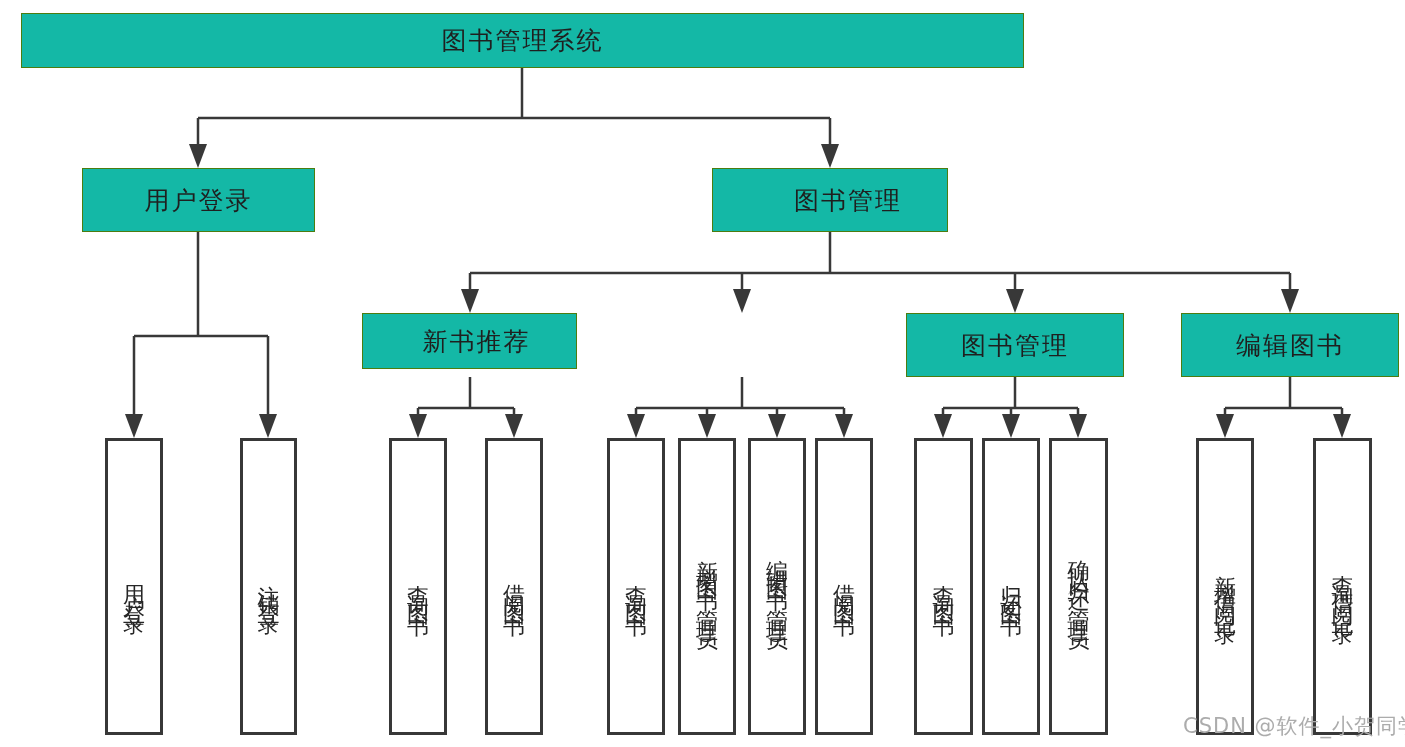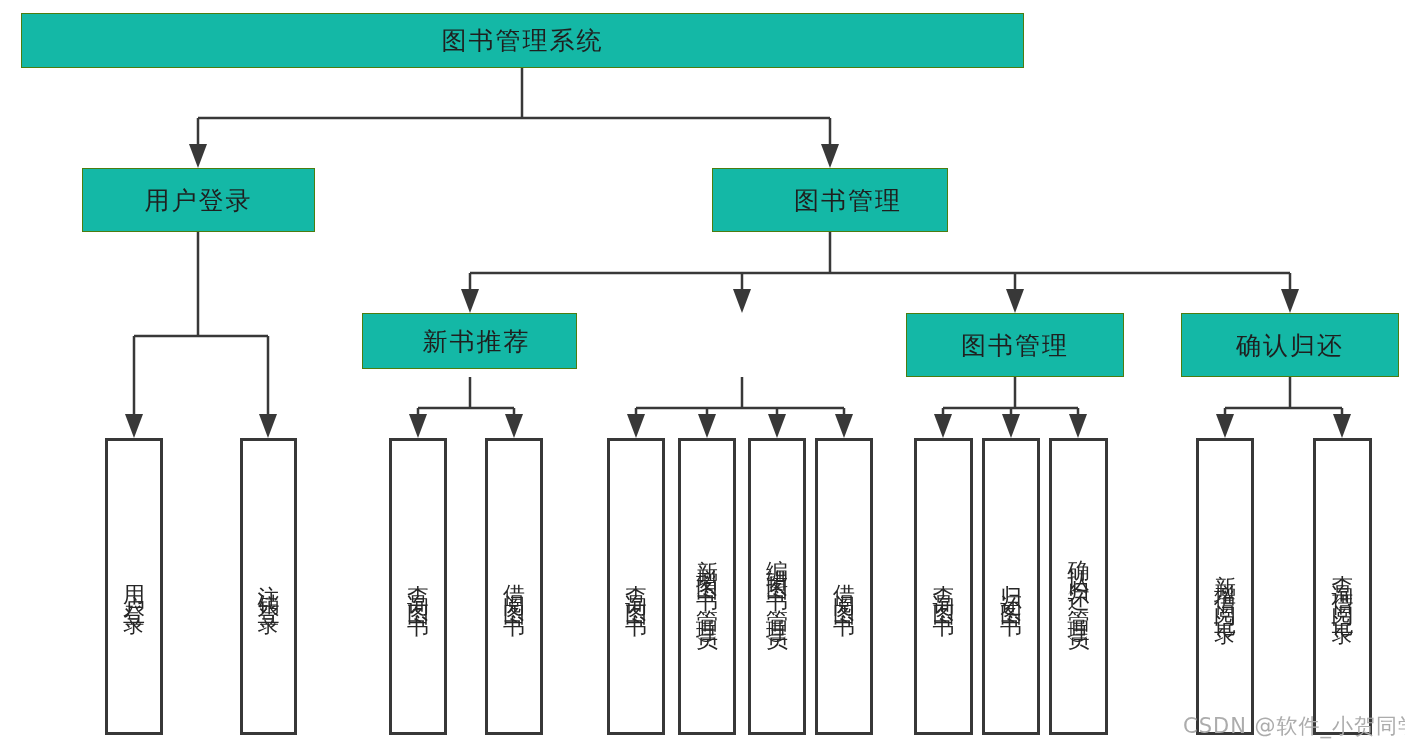--- a/index.html
+++ b/index.html
@@ -135,21 +135,21 @@
     </g>
   </svg>
 
   <div class="node" style="left:21px; top:13px; width:1003px; height:55px;">图书管理系统</div>
 
   <div class="node" style="left:82px; top:168px; width:233px; height:64px;">用户登录</div>
   <div class="node" style="left:712px; top:168px; width:236px; height:64px;padding-left:36px;">图书管理</div>
 
   <div class="node" style="left:362px; top:313px; width:215px; height:56px;padding-left:14px;">新书推荐</div>
   <div class="node" style="left:906px; top:313px; width:218px; height:64px;">图书管理</div>
-  <div class="node" style="left:1181px; top:313px; width:218px; height:64px;">确认归还</div>
+  <div class="node" style="left:1181px; top:313px; width:218px; height:64px;">编辑图书</div>
 
   <div class="leaf" style="left:105px; width:58px;">用户登录</div>
   <div class="leaf" style="left:240px; width:57px;">注销登录</div>
 
   <div class="leaf" style="left:389px; width:58px;">查询图书</div>
   <div class="leaf" style="left:485px; width:58px;">借阅图书</div>
 
   <div class="leaf" style="left:607px; width:58px;">查询图书</div>
   <div class="leaf" style="left:678px; width:58px;">新增图书（管理员）</div>
   <div class="leaf" style="left:748px; width:58px;">编辑图书（管理员）</div>

